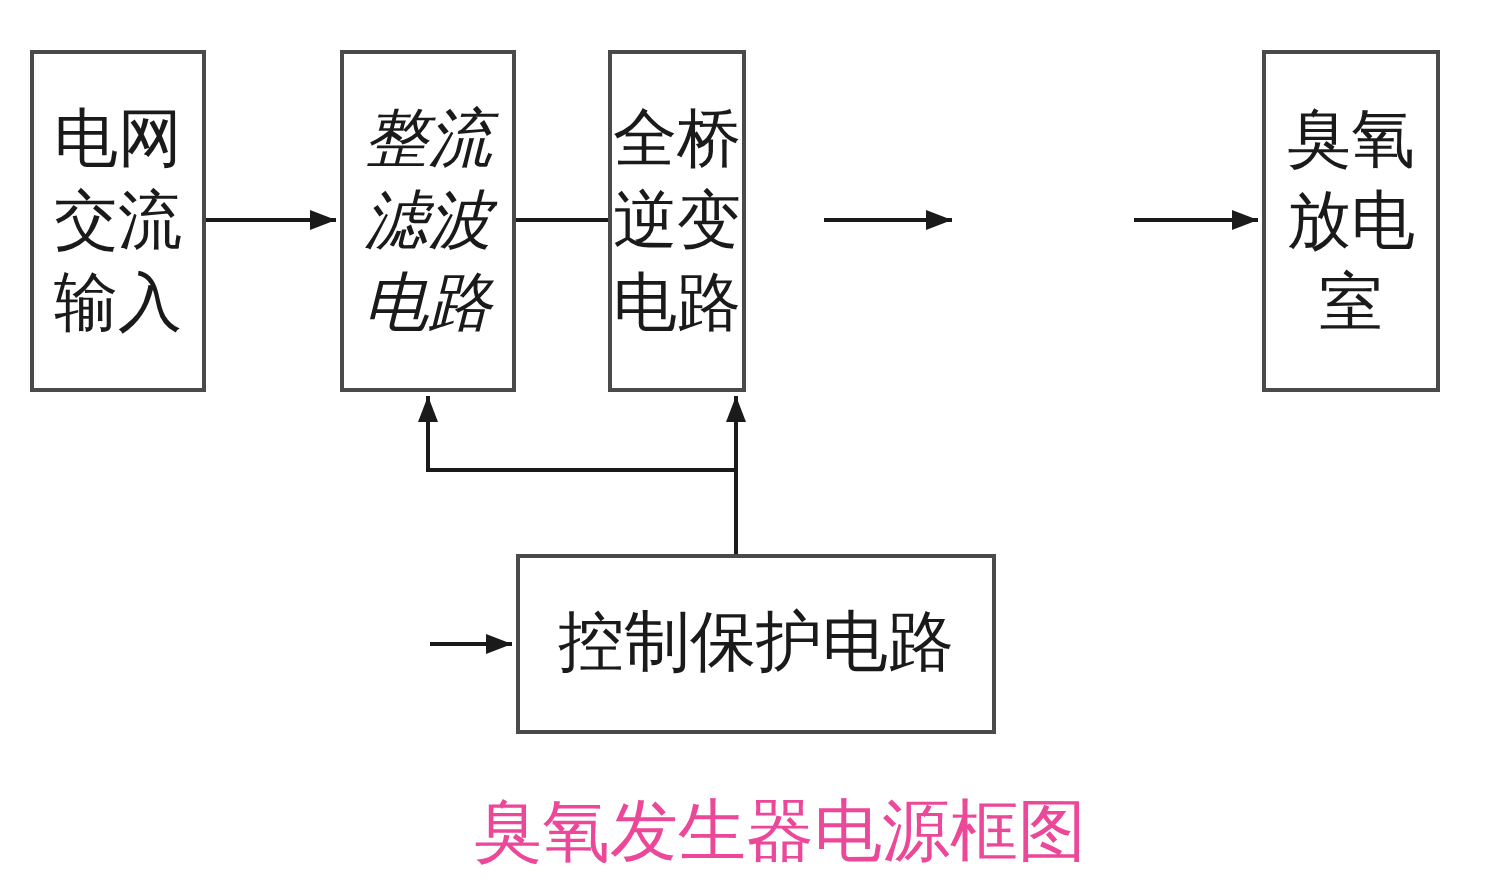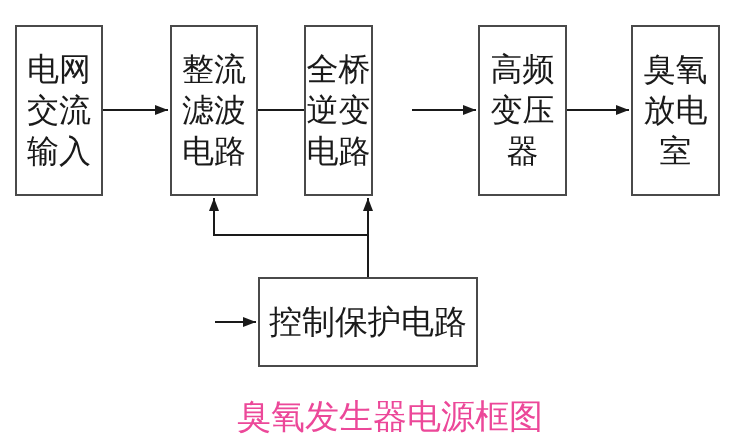--- a/index.html
+++ b/index.html
@@ -51,26 +51,26 @@
     font-size: 32px;
     line-height: 1.28;
   }
   .bottom {
     top: 277px;
     height: 90px;
     font-size: 33px;
     line-height: 1.1;
   }
   .b1 { left: 15px;  width: 88px; }
-  .b2 { left: 170px; width: 88px; }
+  .b2 { left: 170px; width: 88px; font-style: italic; }
   .b3 { left: 304px; width: 69px; }
   .b4 { left: 478px; width: 89px; }
   .b5 { left: 631px; width: 89px; text-align: center; }
   .b6 { left: 15px;  width: 200px; }
-  .b7 { left: 258px; width: 220px; justify-content: center; }
+  .b7 { left: 258px; width: 240px; justify-content: center; }
   .caption {
     position: absolute;
     left: 190px;
     top: 397px;
     width: 400px;
     text-align: center;
     font-size: 34px;
     line-height: 1.2;
     color: #ec4899;
   }
@@ -106,25 +106,20 @@
 滤波
 电路</span>
   </div>
 
   <div class="box top b3">
     <span class="label">全桥
 逆变
 电路</span>
   </div>
 
-  <div class="box top b4">
-    <span class="label">高频
-变压
-器</span>
-  </div>
 
   <div class="box top b5">
     <span class="label">臭氧
 放电
 室</span>
   </div>
 
 
   <div class="box bottom b7">
     <span class="label">控制保护电路</span>

